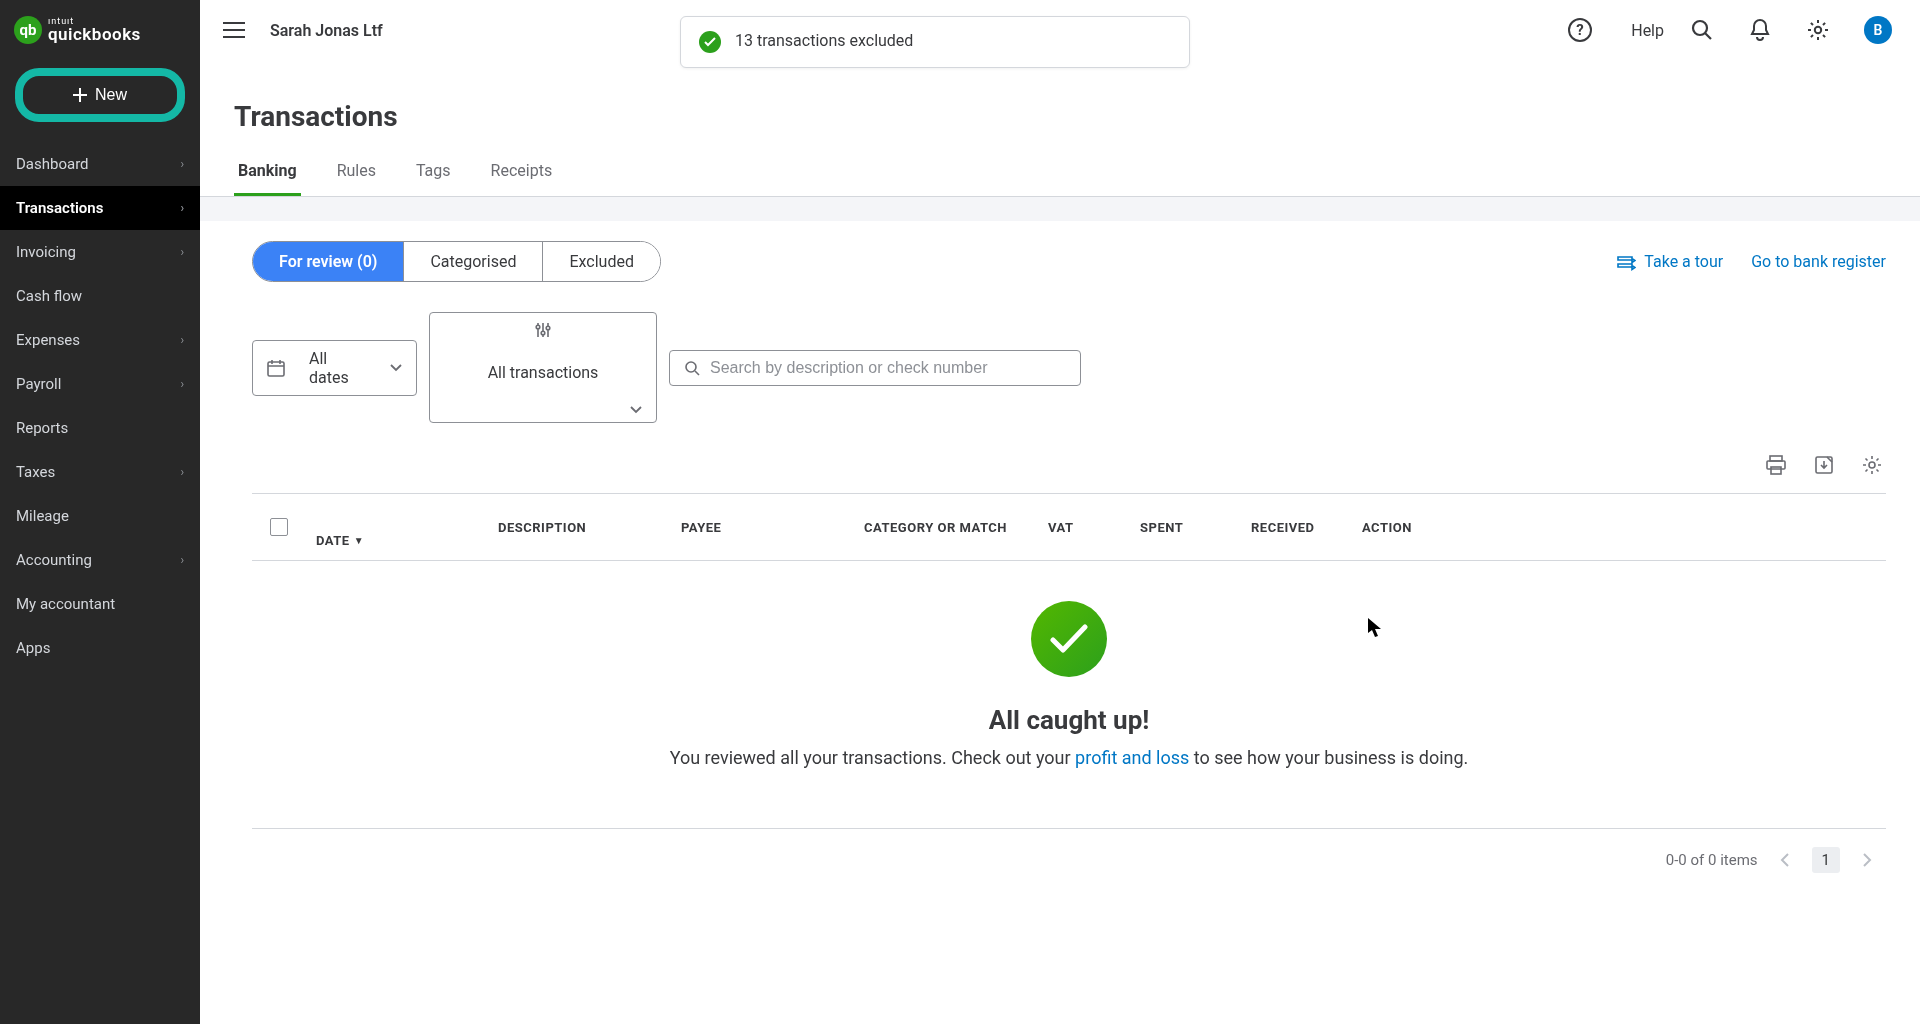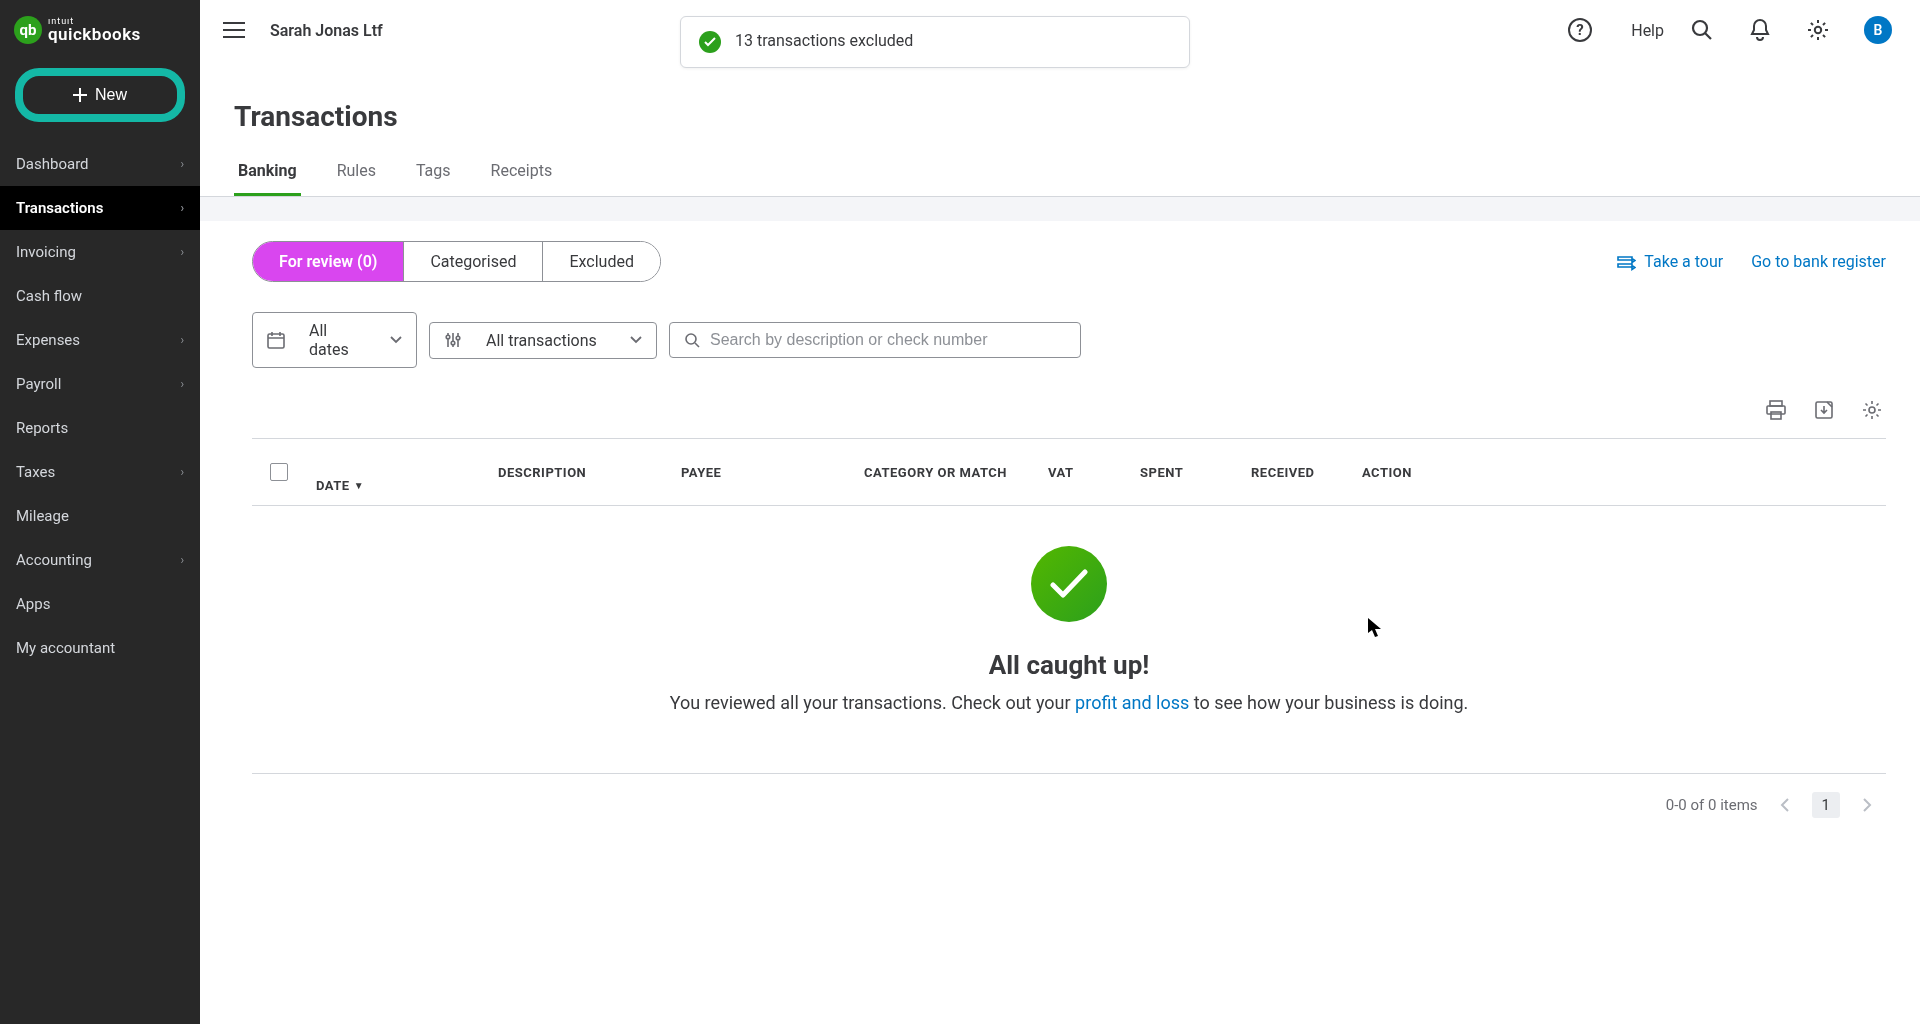--- a/index.html
+++ b/index.html
@@ -44,31 +44,31 @@
 .tab.active { color: #393a3d; font-weight: 700; border-bottom-color: #2ca01c; }
 
 .subarea { background: #f4f5f8; padding: 10px 0 14px 0; }
 
 
 .content { padding: 20px 34px 0 52px; }
 .row1 { display: flex; align-items: center; justify-content: space-between; margin-bottom: 30px; }
 .pills { display: flex; border: 1px solid #8d9096; border-radius: 24px; overflow: hidden; }
 .pill { padding: 10px 26px; font-size: 16px; color: #393a3d; cursor: pointer; background: #fff; border-right: 1px solid #8d9096; }
 .pill:last-child { border-right: none; }
-.pill.active { background: #d946ef; color: #fff; font-weight: 600; }
+.pill.active { background: #3b82f6; color: #fff; font-weight: 600; }
 .links-right { display: flex; align-items: center; gap: 28px; }
 .tour-link { display: flex; align-items: center; gap: 8px; color: #0077c5; font-size: 16px; cursor: pointer; }
 .register-link { color: #0077c5; font-size: 16px; cursor: pointer; }
 
 .row2 { display: flex; align-items: center; gap: 12px; margin-bottom: 8px; }
 .dropdown { display: flex; align-items: center; gap: 24px; border: 1px solid #8d9096; border-radius: 4px; padding: 8px 14px; font-size: 16px; color: #393a3d; cursor: pointer; background: #fff; }
 .dropdown .dd-icon { color: #6b6c72; }
 .dropdown .chev { margin-left: auto; color: #6b6c72; }
 .dd1 { width: 165px; }
-.dd2 { width: 228px; }
+.dd2 { width: 228px; flex-direction: column; }
 .search-box { display: flex; align-items: center; gap: 10px; border: 1px solid #8d9096; border-radius: 4px; padding: 8px 14px; background: #fff; width: 412px; }
 .search-box input { border: none; outline: none; font-size: 16px; width: 100%; color: #393a3d; }
 .search-box input::placeholder { color: #8d9096; }
 
 .table-actions { display: flex; justify-content: flex-end; gap: 20px; padding: 20px 0 14px 0; }
 .table-action-icon { width: 28px; height: 28px; display: flex; align-items: center; justify-content: center; color: #6b6c72; cursor: pointer; }
 
 
 .table-head { display: flex; align-items: center; border-top: 1px solid #d4d7dc; border-bottom: 1px solid #d4d7dc; padding: 12px 0; font-size: 13px; font-weight: 700; letter-spacing: 0.5px; color: #393a3d; }
 .th { padding: 0 10px; display:flex; align-items:center; gap:4px;}
@@ -153,24 +153,24 @@
           <span class="nav-chevron">›</span>
         </div>
       <div class="nav-item">
           <span>Mileage</span>
         </div>
       <div class="nav-item">
           <span>Accounting</span>
           <span class="nav-chevron">›</span>
         </div>
       <div class="nav-item">
+          <span>My accountant</span>
+        </div>
+      <div class="nav-item">
           <span>Apps</span>
-        </div>
-      <div class="nav-item">
-          <span>My accountant</span>
         </div>
     </nav>
   </aside>
 
   <main class="main">
     <div class="topbar">
       <div class="hamburger">
         <svg width="22" height="16" viewBox="0 0 22 16">
             <path d="M0 1h22M0 8h22M0 15h22" stroke="#393a3d" stroke-width="2"></path>
           </svg>

